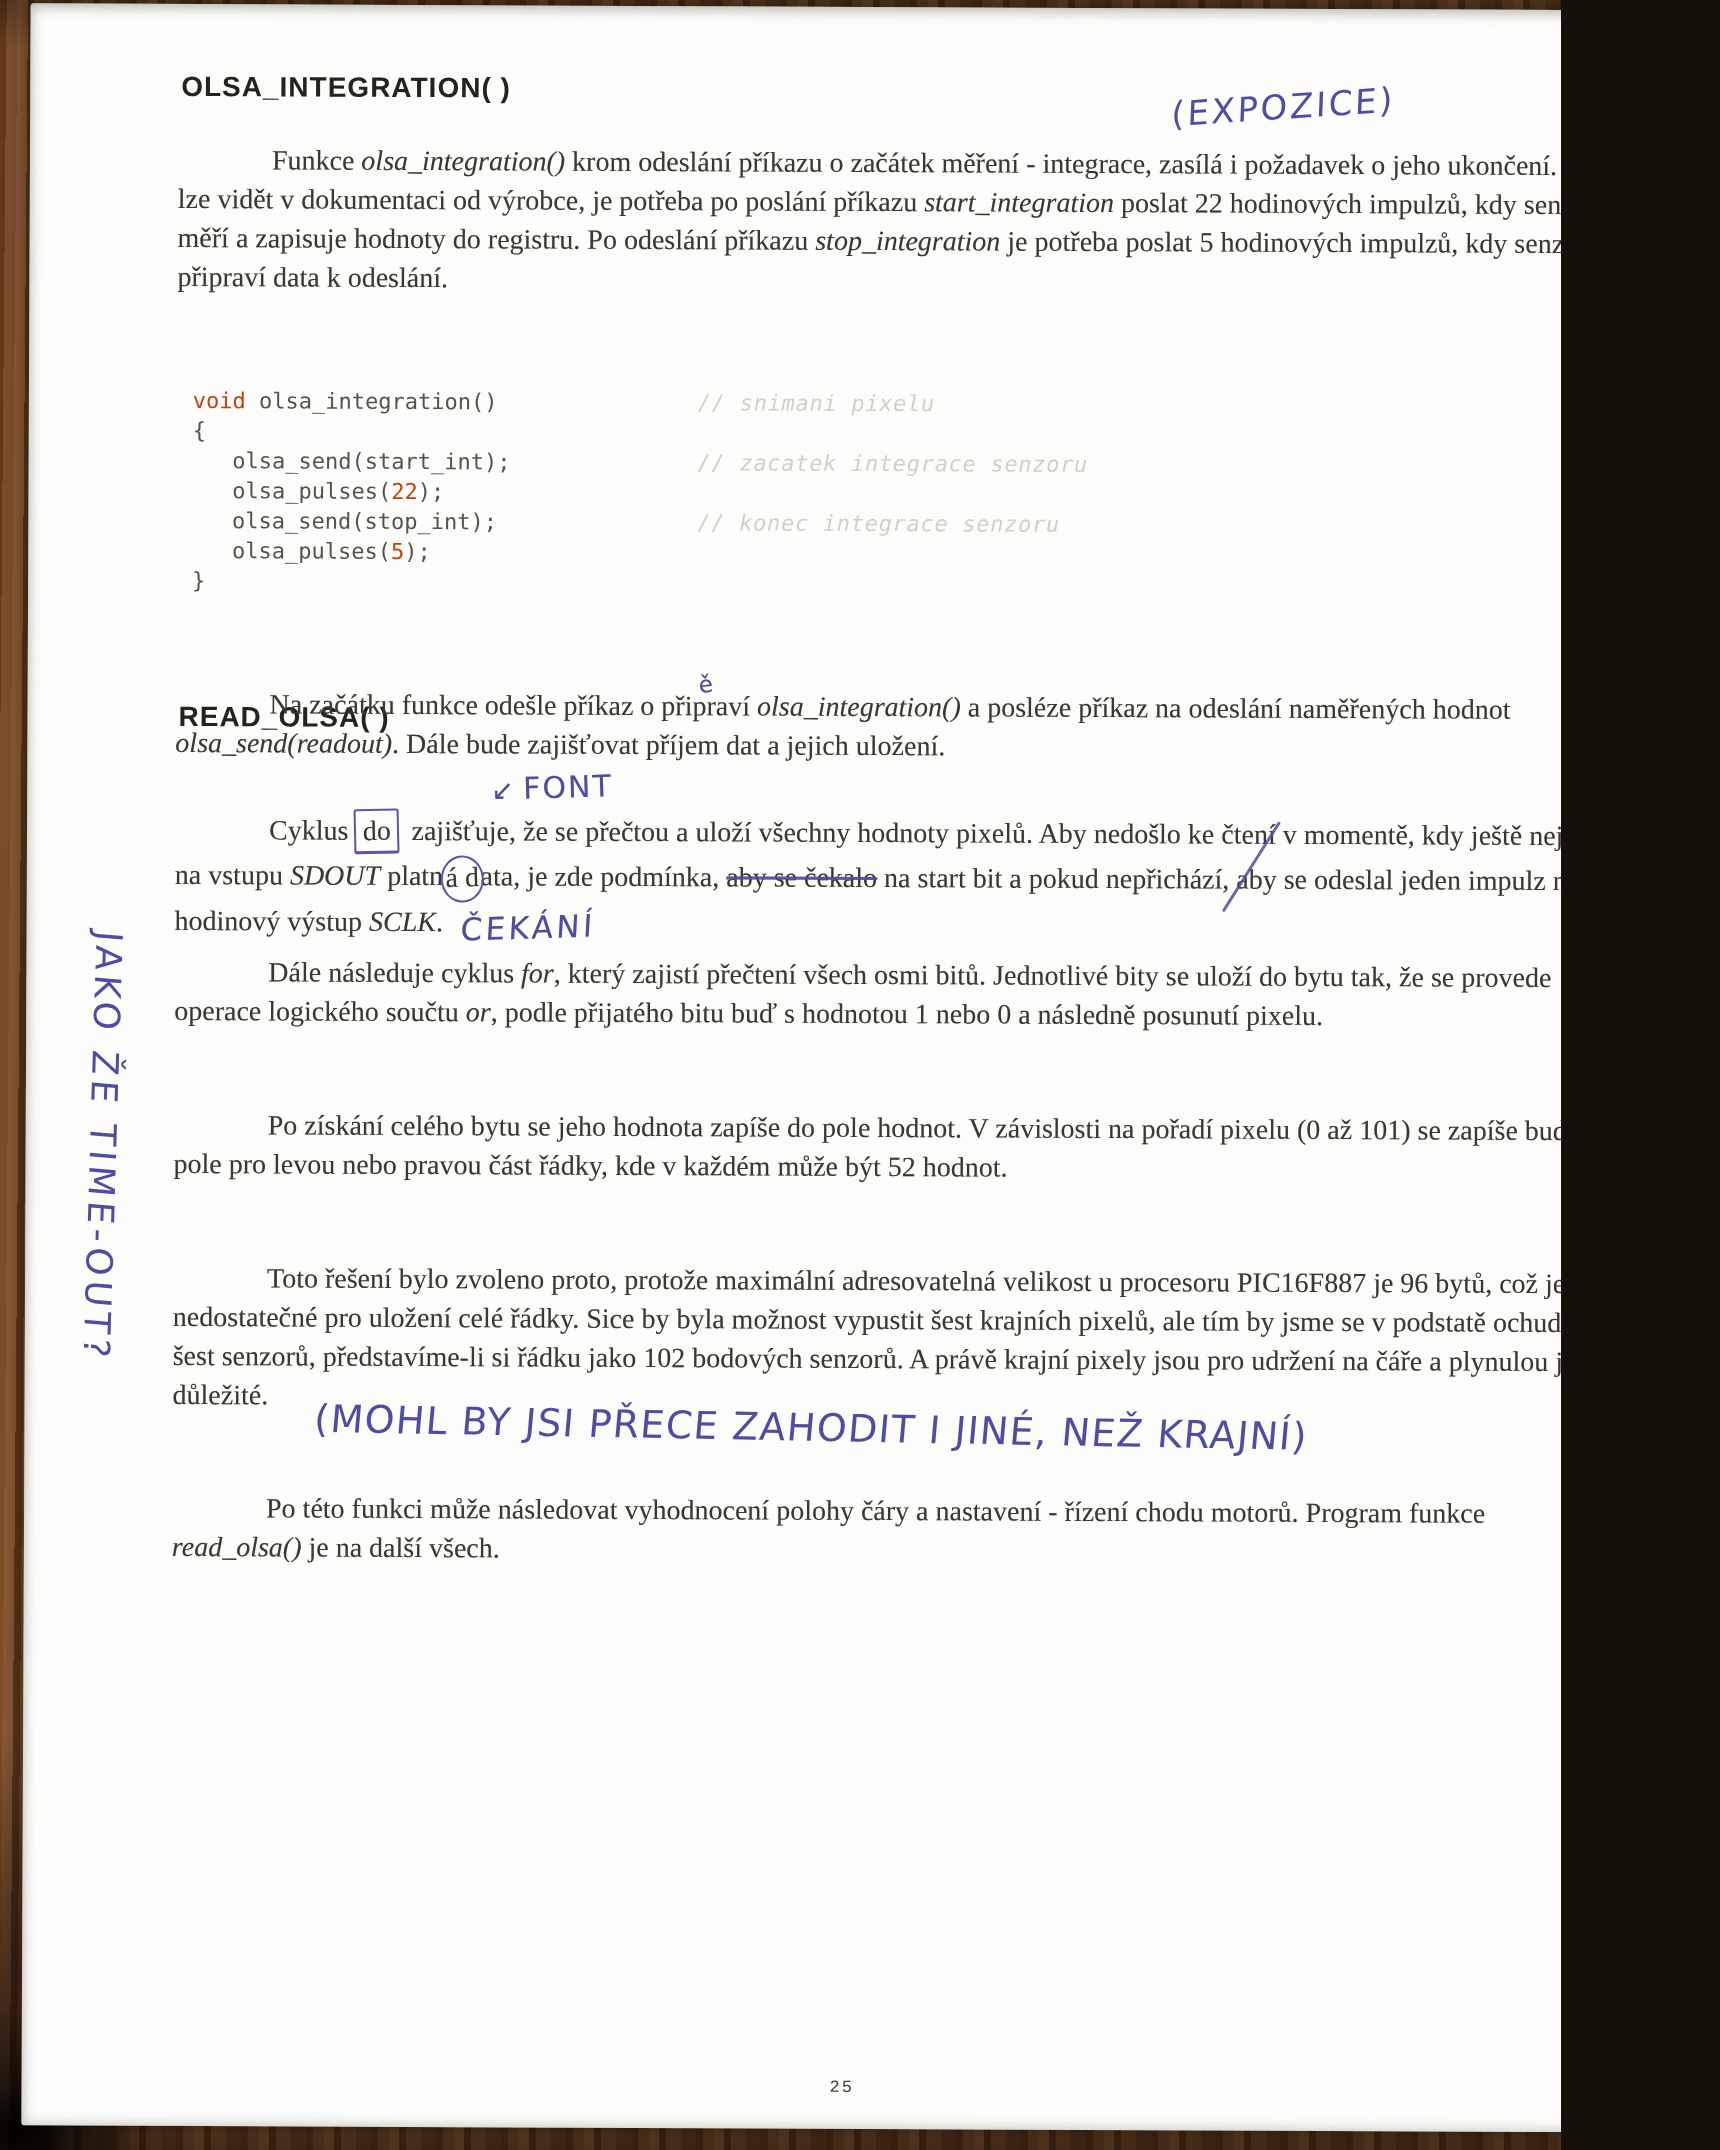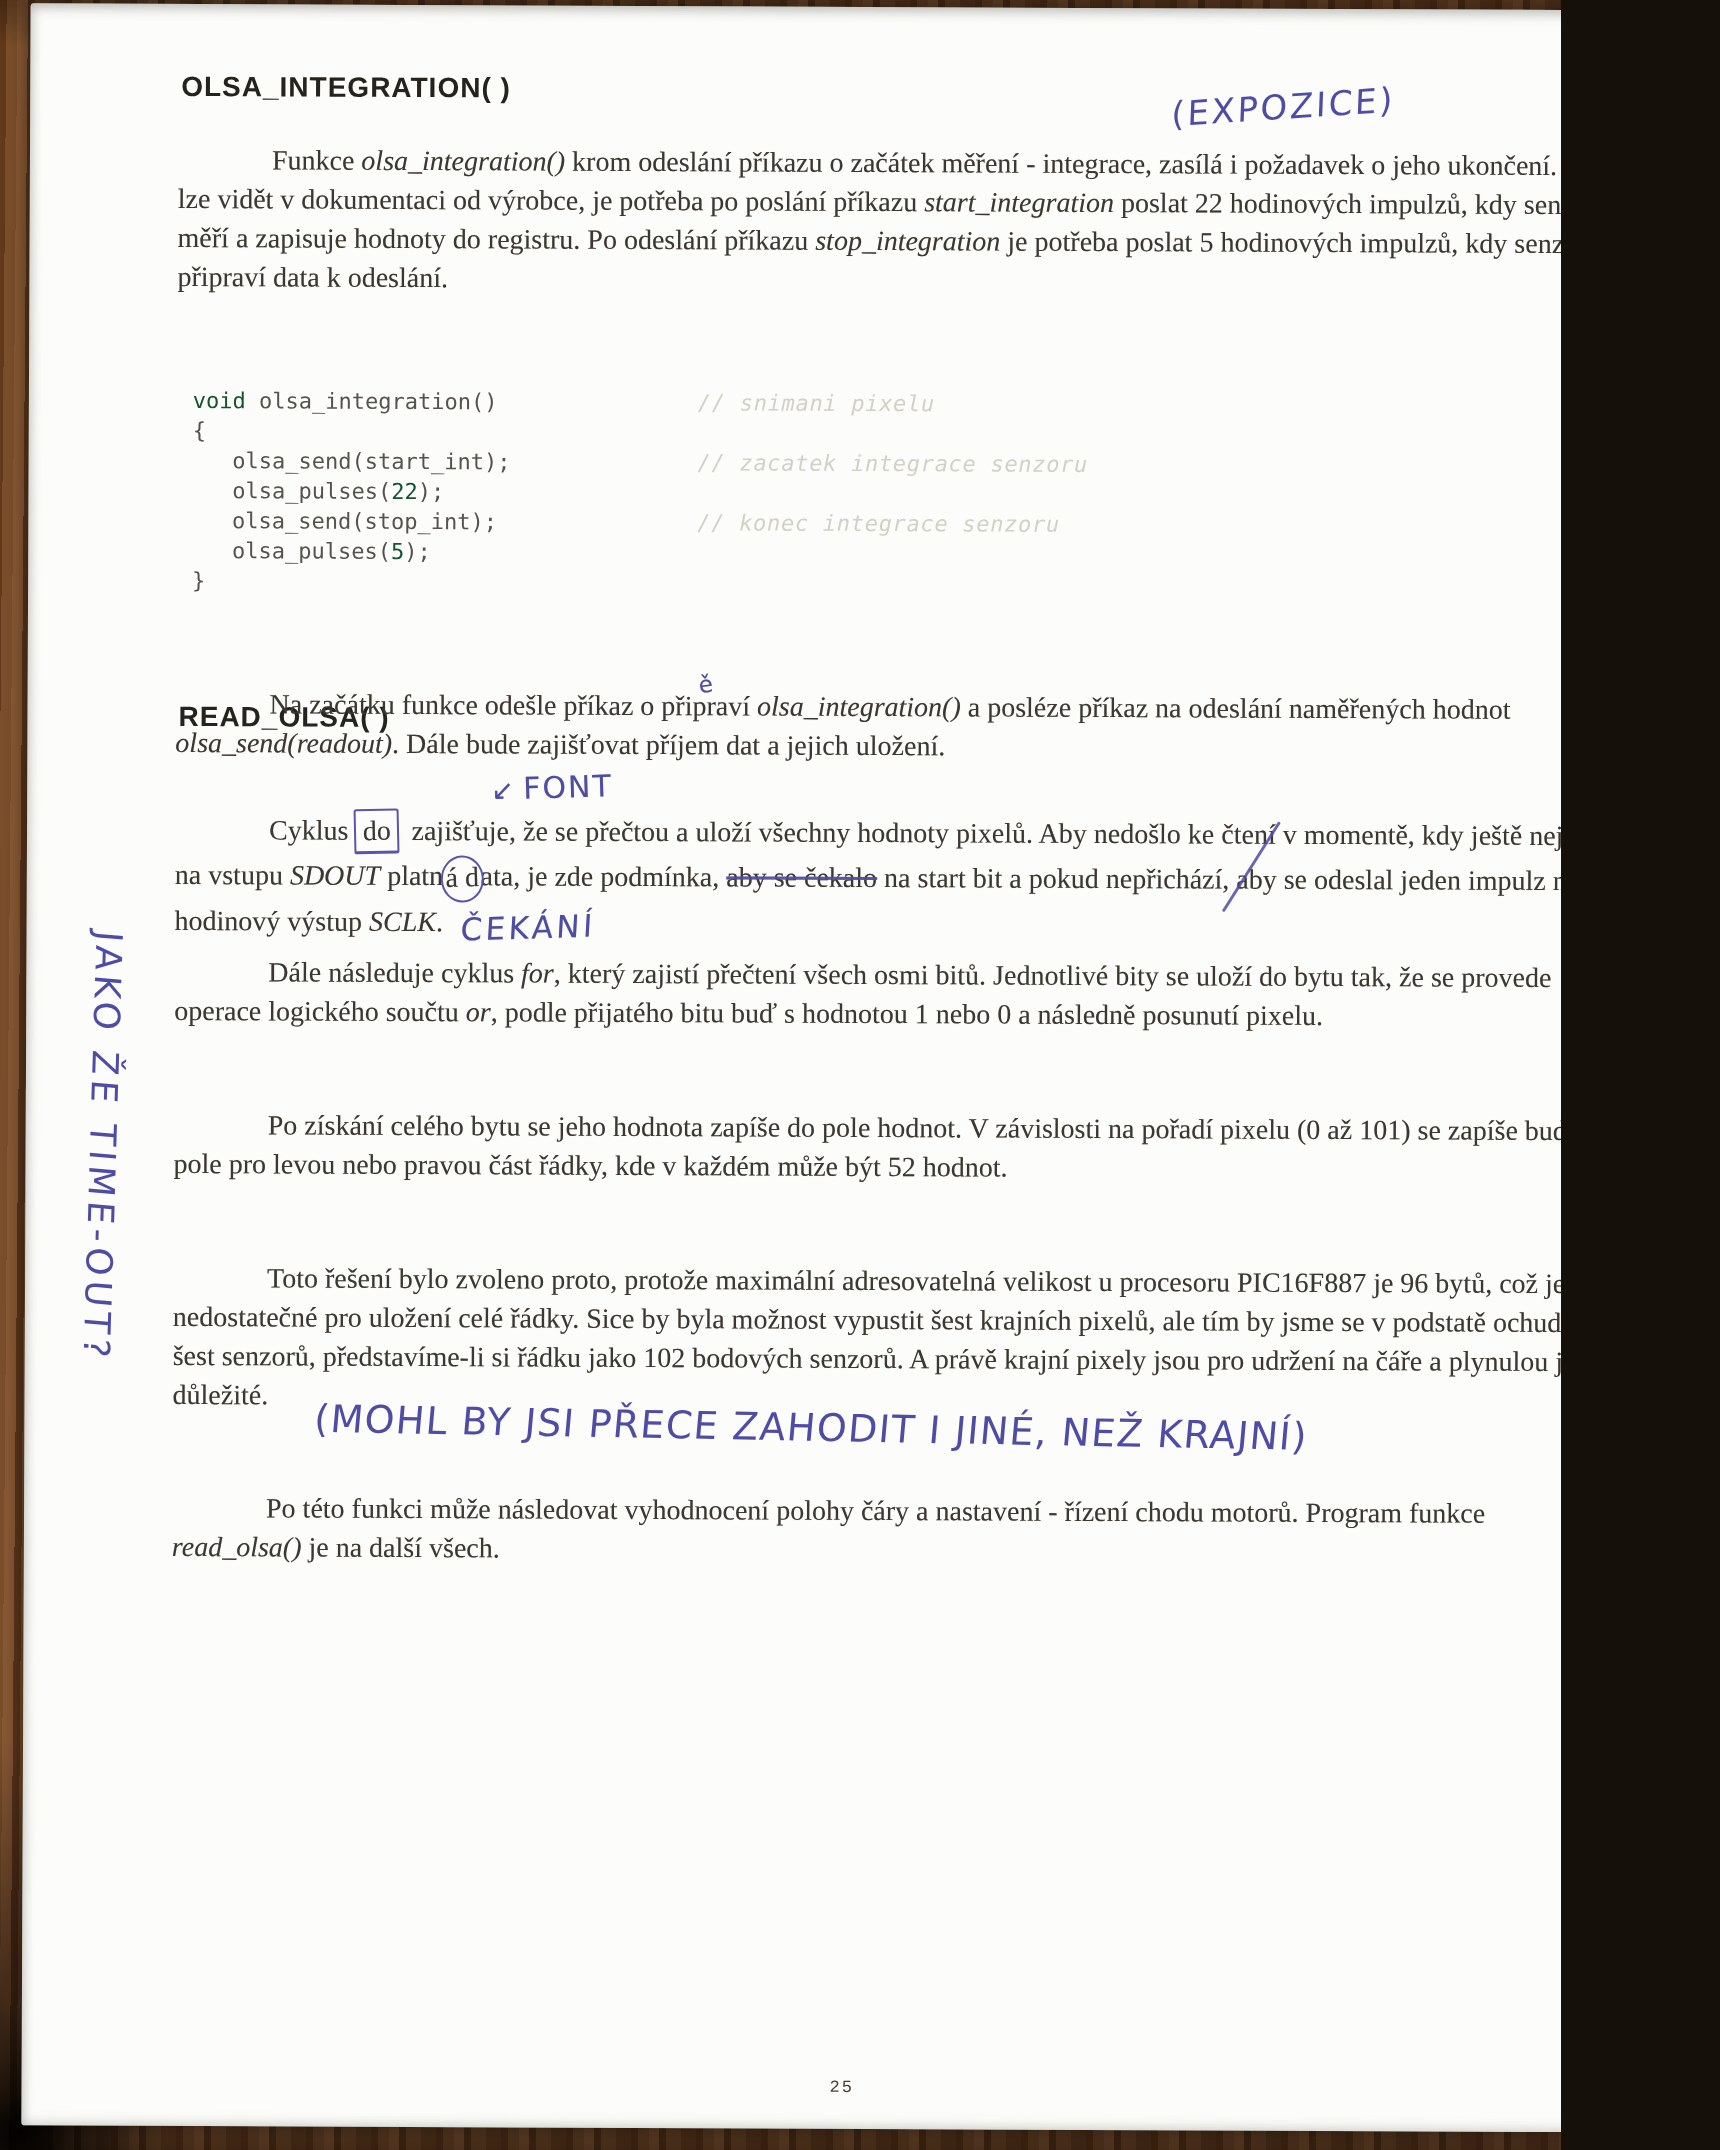--- a/index.html
+++ b/index.html
@@ -46,22 +46,22 @@
   .p5{left:148px;top:1101px;}
   .p6{left:148px;top:1254px;}
   .p7{left:148px;top:1484px;}
   .body i{font-style:italic;}
   .code{
     position:absolute;left:164px;top:382px;
     font-family:"DejaVu Sans Mono","Liberation Mono",monospace;
     font-size:22px;line-height:30px;color:#56524e;
   }
   .code-line{position:relative;white-space:pre;height:30px;}
-  .code .kw{color:#14532d;}
-  .code .val{color:#14532d;}
+  .code .kw{color:#c2410c;}
+  .code .val{color:#c2410c;}
   .code .cm{position:absolute;left:505px;top:0;color:#d2d1c8;font-style:italic;letter-spacing:0.7px;}
   .hand{
     position:absolute;color:#4f4ca6;
     font-family:"DejaVu Sans", sans-serif;
     letter-spacing:2.7px;white-space:nowrap;
   }
   .expozice{left:1141px;top:78px;font-size:34px;transform:rotate(-4deg) skewX(-6deg);}
   .mohl{left:290px;top:1399px;font-size:38px;letter-spacing:1.3px;transform:rotate(0.8deg) skewX(-4deg);}
   .margin-note{
     left:102px;top:929px;font-size:36px;letter-spacing:4.7px;line-height:1.1;

